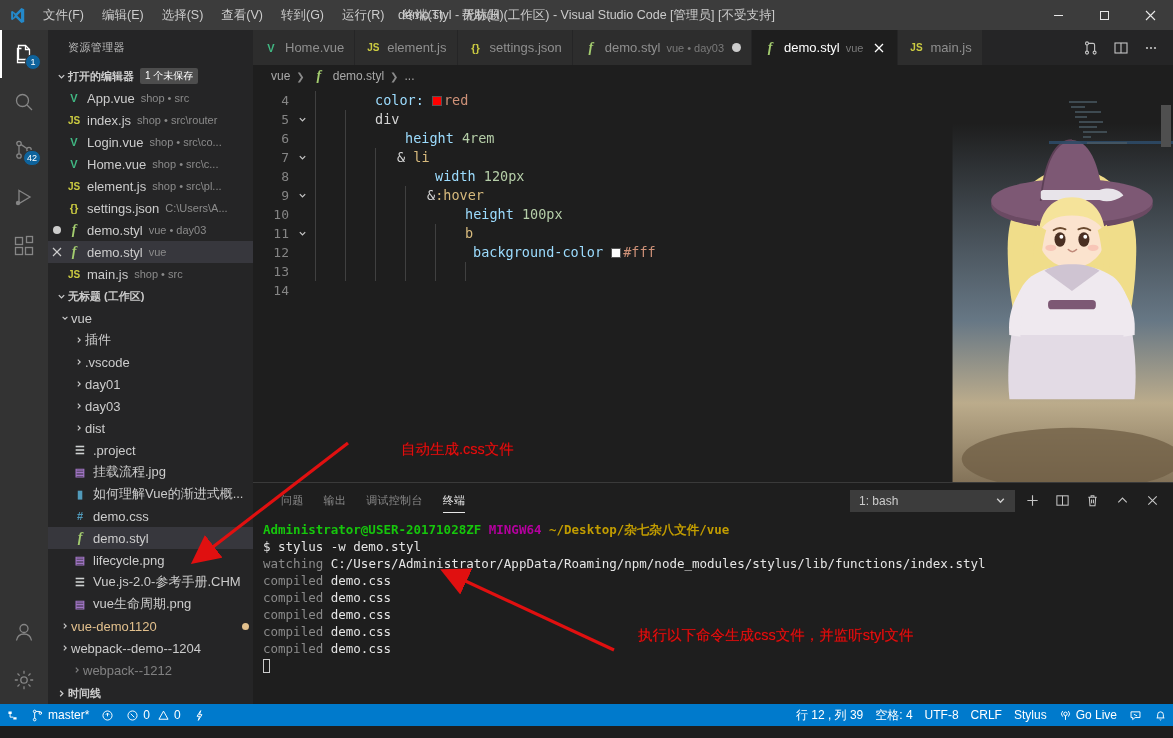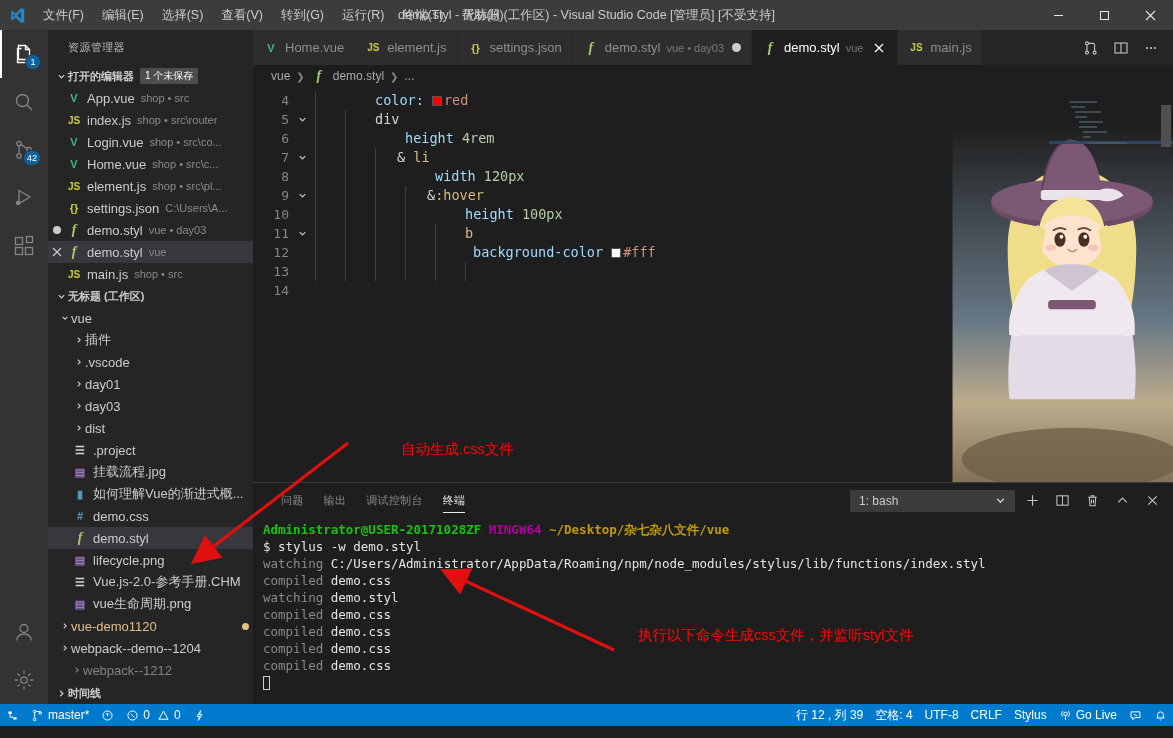--- a/index.html
+++ b/index.html
@@ -771,23 +771,20 @@
           <div>
             <span class="t-cmd">$ </span><span class="t-cmd">stylus -w demo.styl</span>
           </div>
           <div>
             <span class="t-dim">  </span><span class="t-dim">watching</span><span> </span><span class="t-white">C:/Users/Administrator/AppData/Roaming/npm/node_modules/stylus/lib/functions/index.styl</span>
           </div>
           <div>
             <span class="t-dim">  </span><span class="t-dim">compiled</span><span> </span><span class="t-white">demo.css</span>
           </div>
           <div>
-            <span class="t-dim">  </span><span class="t-dim">watching</span><span> </span><span class="t-white">demo.styl</span>
-          </div>
-          <div>
             <span class="t-dim">  </span><span class="t-dim">compiled</span><span> </span><span class="t-white">demo.css</span>
           </div>
           <div>
             <span class="t-dim">  </span><span class="t-dim">compiled</span><span> </span><span class="t-white">demo.css</span>
           </div>
           <div>
             <span class="t-dim">  </span><span class="t-dim">compiled</span><span> </span><span class="t-white">demo.css</span>
           </div>
           <div>
             <span class="t-dim">  </span><span class="t-dim">compiled</span><span> </span><span class="t-white">demo.css</span>

